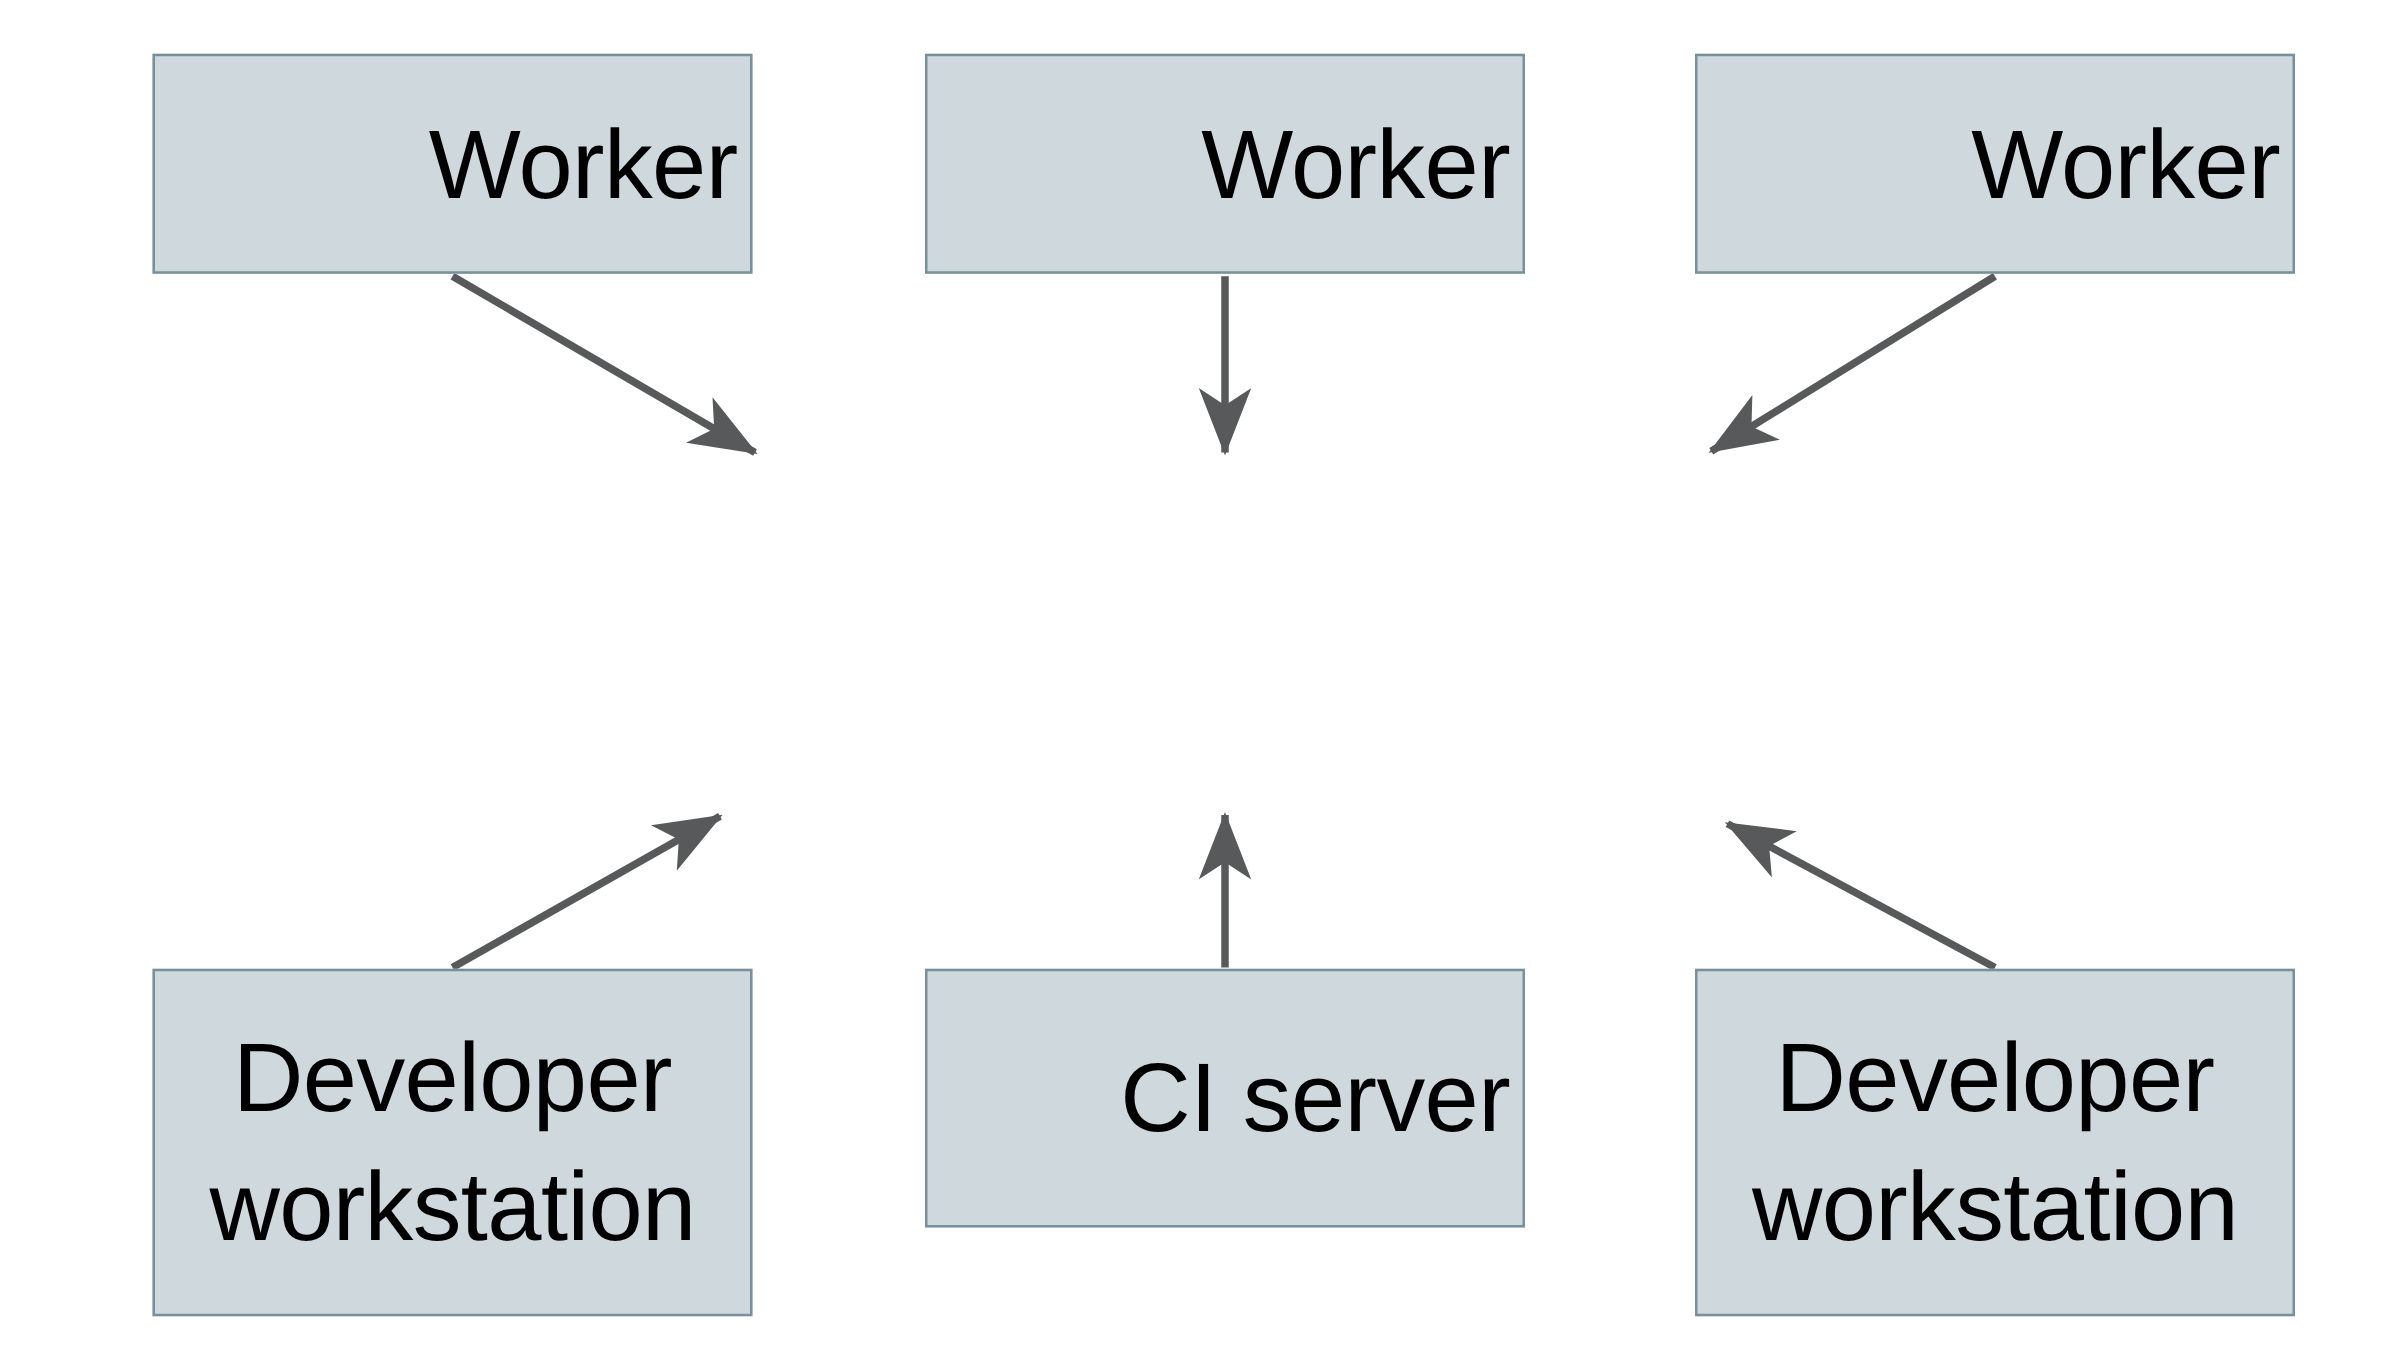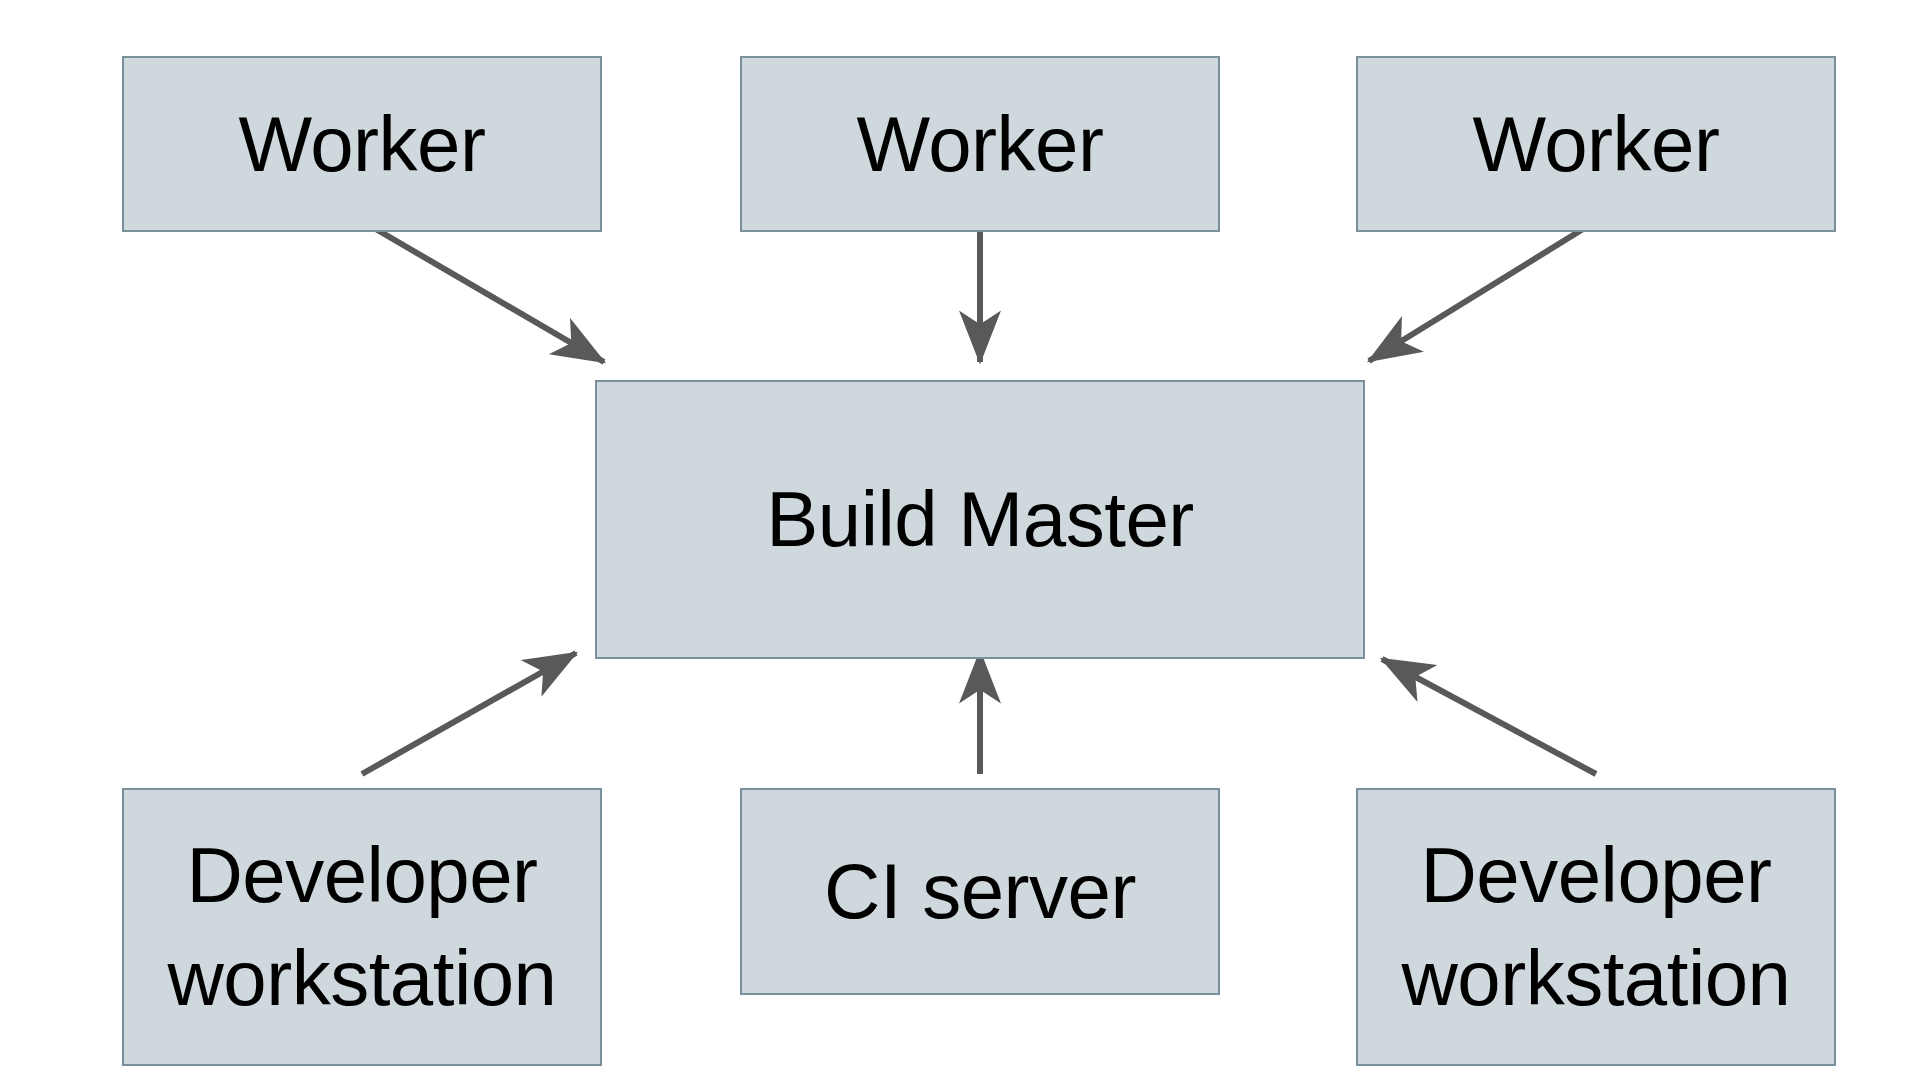--- a/index.html
+++ b/index.html
@@ -30,24 +30,23 @@
   .arrowhead-path {
     fill: var(--arrow_color, #58595b);
   }
   .node {
     position: absolute;
     box-sizing: border-box;
     background: var(--node_fill, #cfd8dc);
     border: 2.5px solid var(--node_border, #78909c);
     display: flex;
     align-items: center;
-    justify-content: center;
+    justify-content: flex-end;
     text-align: center;
     padding: 0 10px;
-    margin-top: 13px;
   }
   .node-label {
     color: var(--text_color, #000000);
     font-size: 78px;
     line-height: 1.32;
     letter-spacing: -0.5px;
   }
   
   .n-worker-1 { left: 122px;  top: 43px;  width: 480px; height: 176px; }
   .n-worker-2 { left: 740px;  top: 43px;  width: 480px; height: 176px; }
@@ -81,23 +80,20 @@
   </div>
 
   <div class="node n-worker-2">
     <span class="node-label">Worker</span>
   </div>
 
   <div class="node n-worker-3">
     <span class="node-label">Worker</span>
   </div>
 
-  <div class="node n-build-master">
-    <span class="node-label">Build Master</span>
-  </div>
 
   <div class="node n-dev-1">
     <span class="node-label">Developer workstation</span>
   </div>
 
   <div class="node n-ci">
     <span class="node-label">CI server</span>
   </div>
 
   <div class="node n-dev-2">

